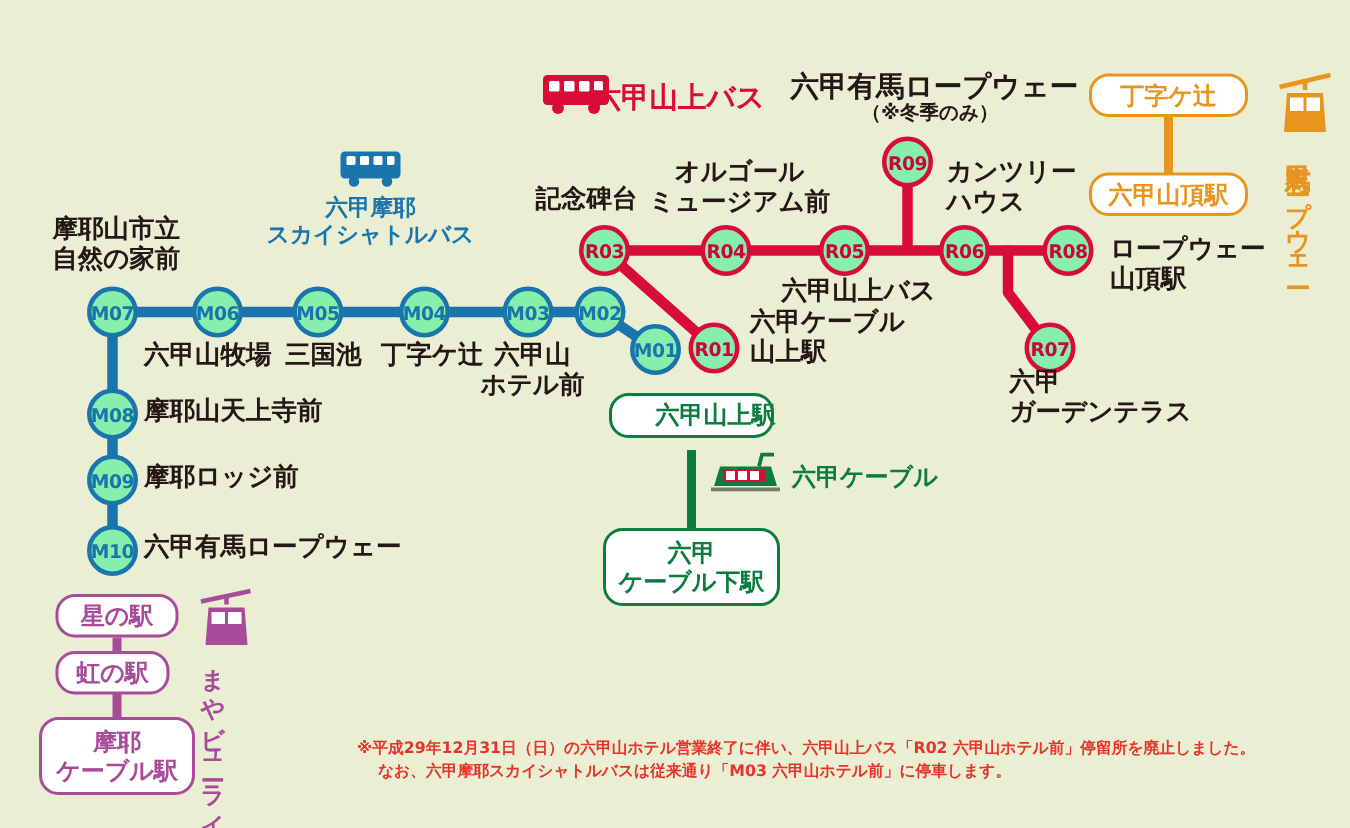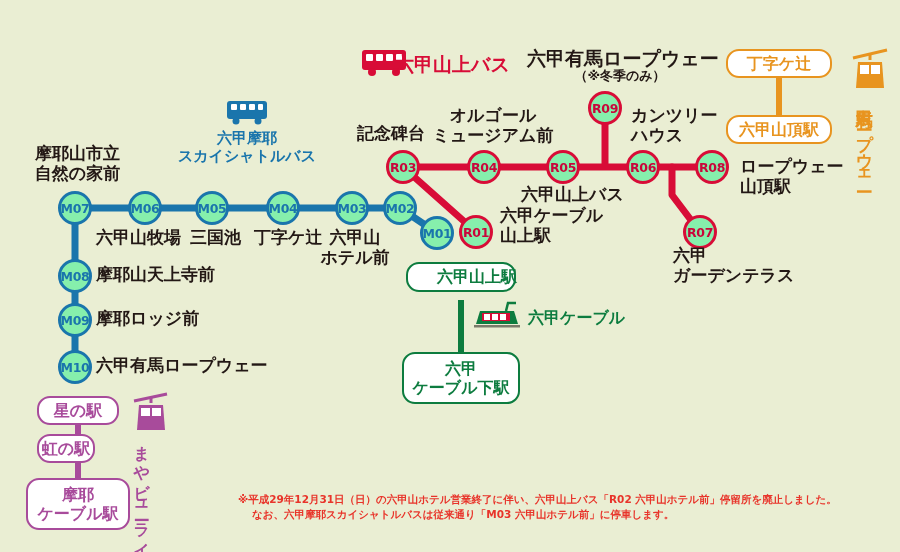--- a/index.html
+++ b/index.html
@@ -189,18 +189,18 @@
 山上駅</div>
 
 <div class="box green" style="left:406px;top:262px;width:110px;height:30px;font-size:16px;padding-left:32px;">六甲山上駅</div>
 <div class="box green" style="left:402px;top:352px;width:118px;height:52px;font-size:16px;">六甲
 ケーブル下駅</div>
 
 <div class="box orange" style="left:726px;top:49px;width:106px;height:29px;font-size:16px;">丁字ケ辻</div>
 <div class="box orange" style="left:726px;top:115px;width:106px;height:29px;font-size:16px;">六甲山頂駅</div>
 
 <div class="box purple" style="left:37px;top:396px;width:82px;height:29px;font-size:16px;">星の駅</div>
-<div class="box purple" style="left:37px;top:434px;width:58px;height:29px;font-size:16px;">虹の駅</div>
+<div class="box purple" style="left:37px;top:434px;width:76px;height:29px;font-size:16px;">虹の駅</div>
 <div class="box purple" style="left:26px;top:478px;width:104px;height:52px;font-size:16px;">摩耶
 ケーブル駅</div>
 
 <div class="note" style="left:238px;top:491px;">※平成29年12月31日（日）の六甲山ホテル営業終了に伴い、六甲山上バス「R02 六甲山ホテル前」停留所を廃止しました。</div>
 <div class="note" style="left:252px;top:506px;">なお、六甲摩耶スカイシャトルバスは従来通り「M03 六甲山ホテル前」に停車します。</div>
 
 </body></html>

